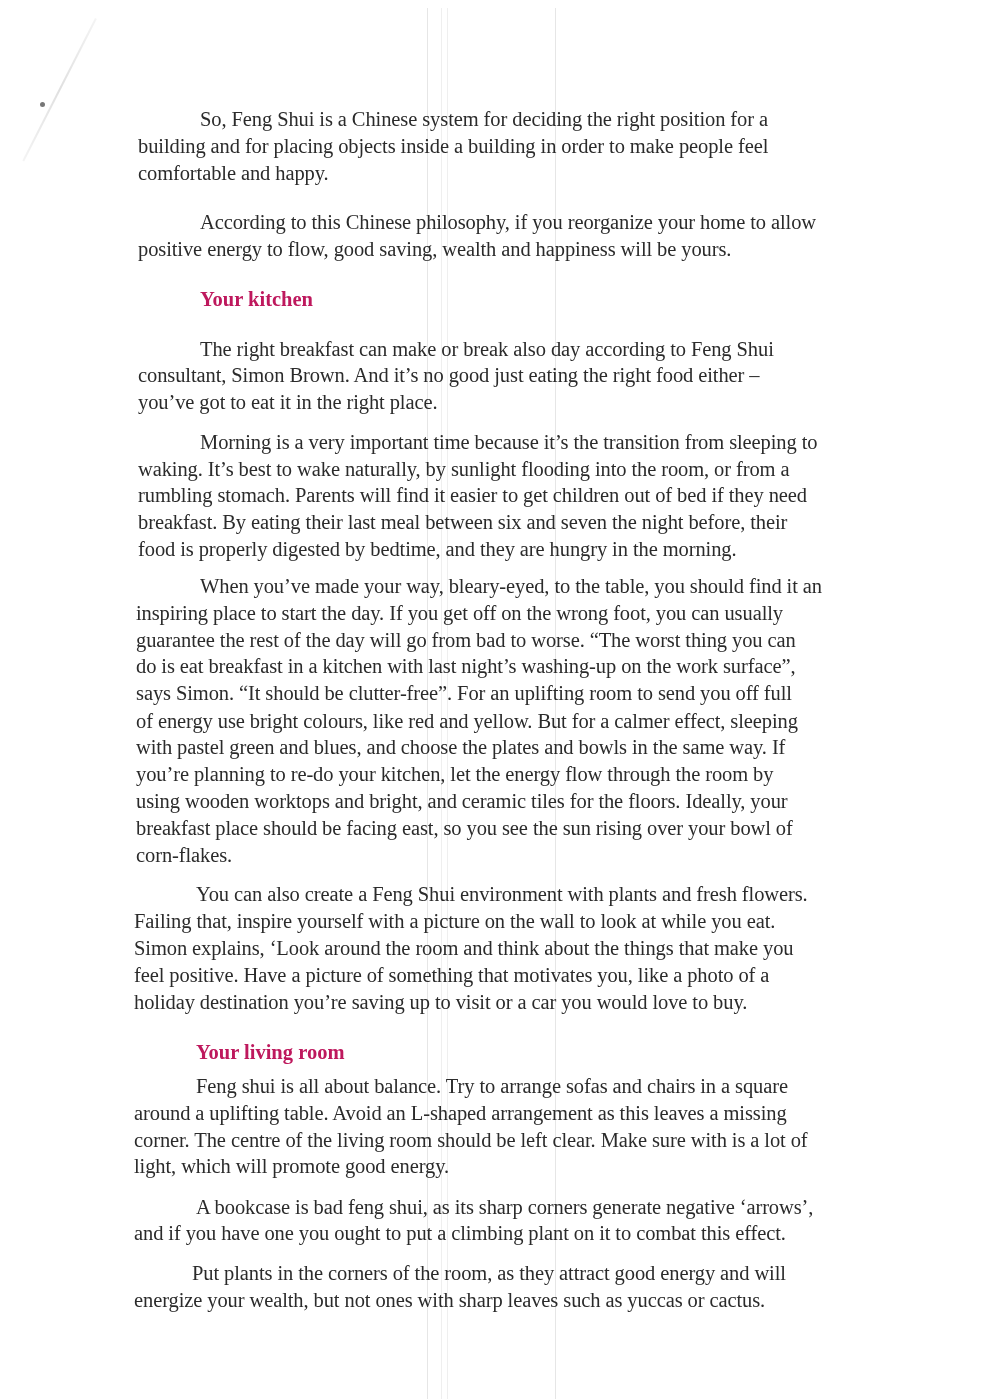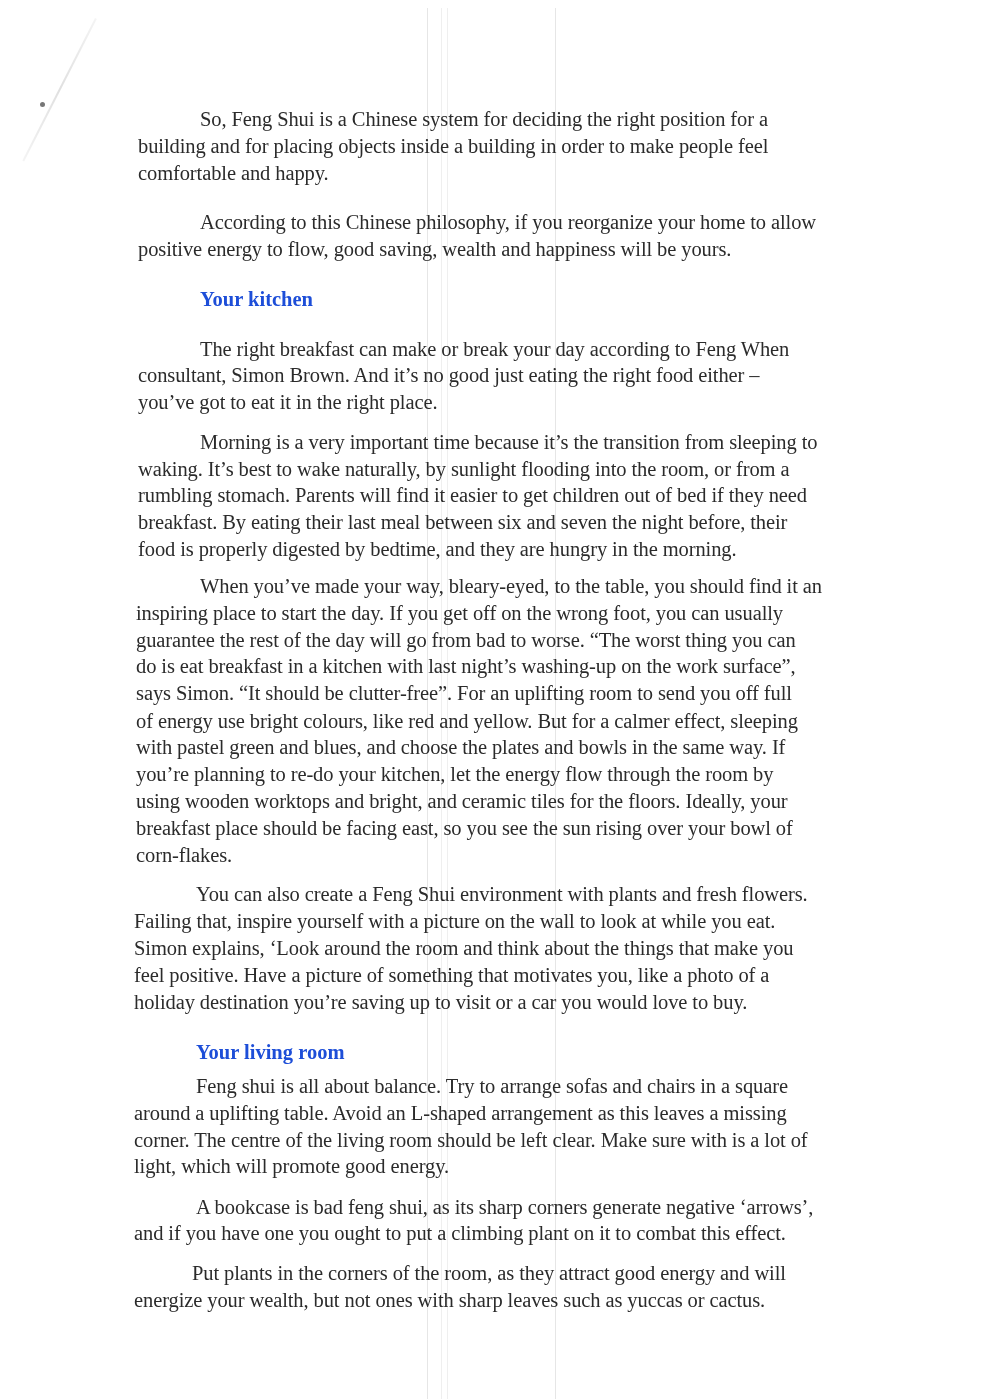--- a/index.html
+++ b/index.html
@@ -9,21 +9,21 @@
     font-family: "Liberation Serif", "DejaVu Serif", serif;
     color: #2b2b2b;
   }
   .page { position: absolute; left: 0; top: 8px; width: 820px; height: 1399px; }
   .line {
     position: absolute; white-space: nowrap;
     font-size: 20.5px; line-height: 26px; letter-spacing: -0.1px;
   }
   .heading {
     position: absolute; white-space: nowrap;
-    font-size: 20.5px; font-weight: bold; line-height: 26px; color: #1d4ed8;
+    font-size: 20.5px; font-weight: bold; line-height: 26px; color: #be185d;
   }
   .fold { position: absolute; top: 0; height: 1399px; width: 1px; background: #e6e6e6; }
   .fold.light { background: #efefef; }
   .scratch {
     position: absolute; left: 4px; top: 10px; width: 2px; height: 160px;
     background: linear-gradient(#f4f4f4, #e0e0e0, #f4f4f4);
     transform: rotate(27deg); transform-origin: top left; left: 95px;
   }
   .speck { position: absolute; left: 40px; top: 94px; width: 5px; height: 5px; background: #777; border-radius: 50%; }
 </style>
@@ -47,21 +47,21 @@
 
   <div>
     <div class="line" style="left:200px; top:201px">According to this Chinese philosophy, if you reorganize your home to allow</div>
     <div class="line" style="left:138px; top:228px">positive energy to flow, good saving, wealth and happiness will be yours.</div>
   </div>
 
   <div>
     <div class="heading" style="left:200px; top:278px">Your kitchen</div>
 
     <div>
-      <div class="line" style="left:200px; top:328px">The right breakfast can make or break your day according to Feng When</div>
+      <div class="line" style="left:200px; top:328px">The right breakfast can make or break also day according to Feng Shui</div>
       <div class="line" style="left:138px; top:354px">consultant, Simon Brown. And it’s no good just eating the right food either –</div>
       <div class="line" style="left:138px; top:381px">you’ve got to eat it in the right place.</div>
     </div>
 
     <div>
       <div class="line" style="left:200px; top:421px">Morning is a very important time because it’s the transition from sleeping to</div>
       <div class="line" style="left:138px; top:448px">waking. It’s best to wake naturally, by sunlight flooding into the room, or from a</div>
       <div class="line" style="left:138px; top:474px">rumbling stomach. Parents will find it easier to get children out of bed if they need</div>
       <div class="line" style="left:138px; top:501px">breakfast. By eating their last meal between six and seven the night before, their</div>
       <div class="line" style="left:138px; top:528px">food is properly digested by bedtime, and they are hungry in the morning.</div>

